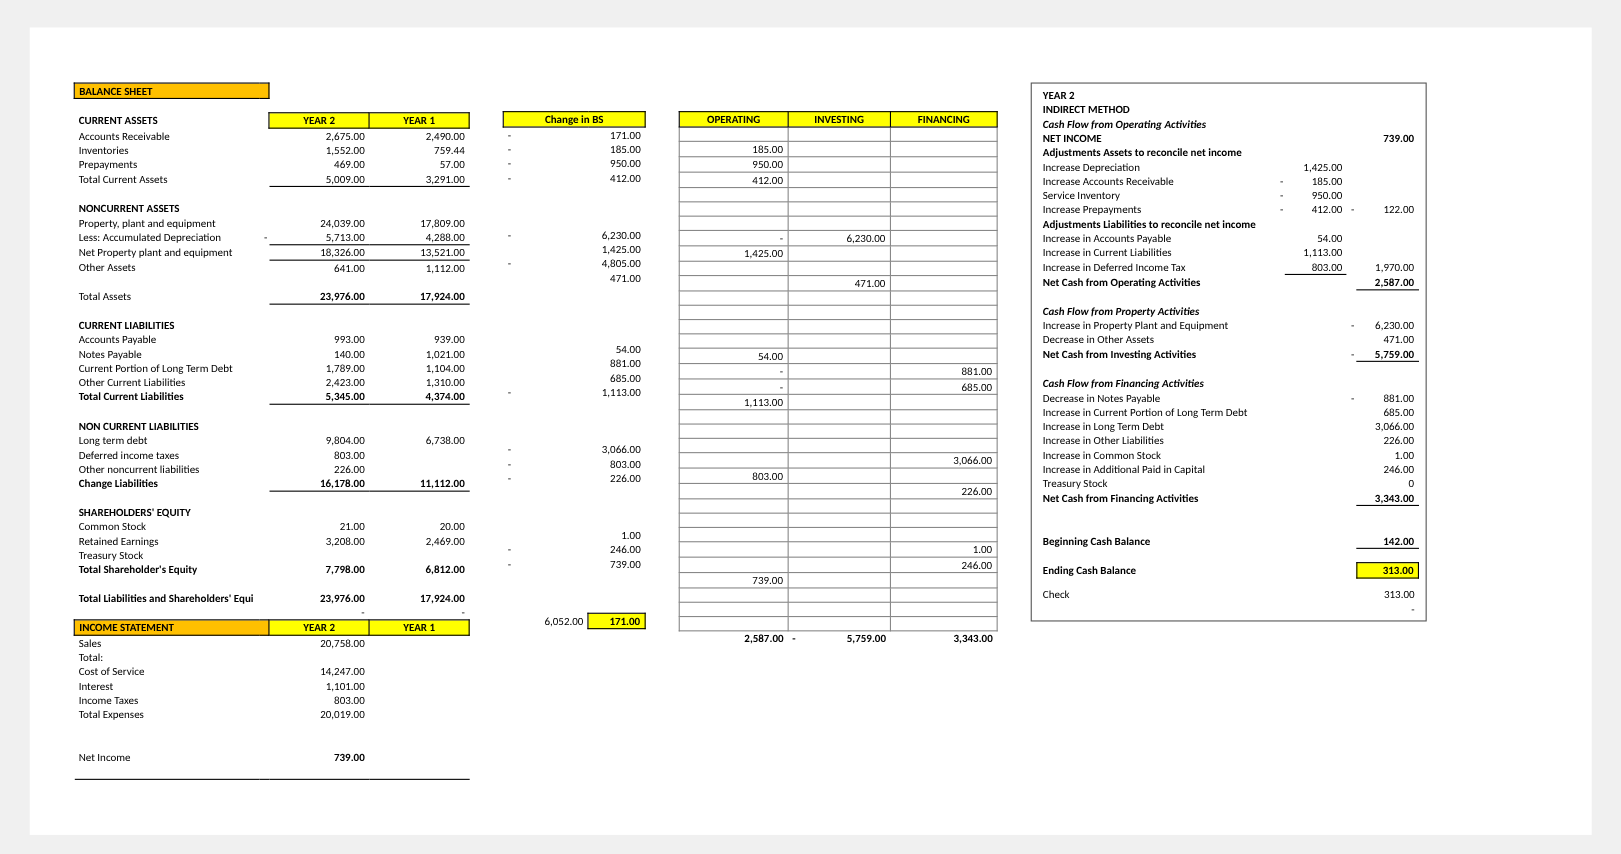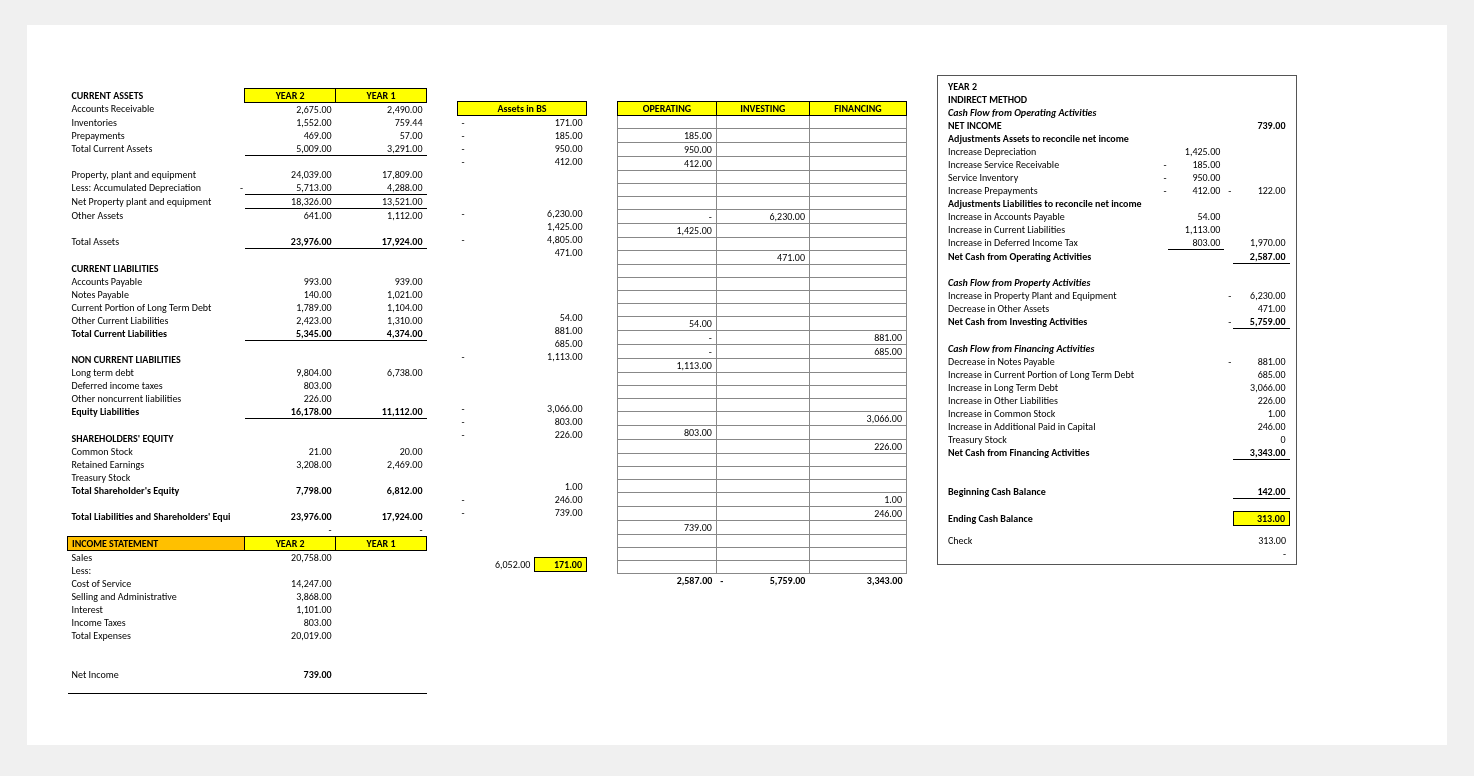--- a/index.html
+++ b/index.html
@@ -26,20 +26,25 @@
 </style>
 </head>
 <body>
 
 <div class="page">
 <div class="layout">
 
 <div class="col col1">
 <table>
   <tbody>
+            <tr>
+              <td class="hdr" colspan="2">BALANCE SHEET</td>
+              <td></td>
+              <td></td>
+            </tr>
   <tr class="spacer">
               <td colspan="4"></td>
             </tr>
   <tr>
     <td class="b" style="width:160px">CURRENT ASSETS</td>
     <td></td>
     <td class="yhdr" style="width:90px">YEAR 2</td>
     <td class="yhdr" style="width:90px">YEAR 1</td>
   </tr>
   </tbody>
@@ -66,20 +71,26 @@
   <tbody>
             <tr>
               <td>Total Current Assets</td>
               <td></td>
               <td class="r u">5,009.00</td>
               <td class="r u">3,291.00</td>
             </tr>
   <tr class="spacer">
               <td colspan="4"></td>
             </tr>
+  <tr>
+              <td class="b">NONCURRENT ASSETS</td>
+              <td></td>
+              <td></td>
+              <td></td>
+            </tr>
   </tbody>
           <tbody id="bs-nca">
             <tr>
               <td>Property, plant and equipment</td>
               <td class="negmark"></td>
               <td class="r">24,039.00</td>
               <td class="r">17,809.00</td>
             </tr>
             <tr>
               <td>Less: Accumulated Depreciation</td>
@@ -178,21 +189,21 @@
             </tr>
             <tr>
               <td>Other noncurrent liabilities</td>
               <td class="negmark"></td>
               <td class="r">226.00</td>
               <td class="r"></td>
             </tr>
           </tbody>
   <tbody>
             <tr>
-              <td class="b">Equity Liabilities</td>
+              <td class="b">Change Liabilities</td>
               <td></td>
               <td class="r b u">16,178.00</td>
               <td class="r b u">11,112.00</td>
             </tr>
   <tr class="spacer">
               <td colspan="4"></td>
             </tr>
   <tr>
               <td class="b">SHAREHOLDERS' EQUITY</td>
               <td></td>
@@ -249,35 +260,29 @@
             </tr>
   </tbody>
           <tbody id="is-rows">
             <tr>
               <td>Sales</td>
               <td></td>
               <td class="r">20,758.00</td>
               <td></td>
             </tr>
             <tr>
-              <td>Less:</td>
+              <td>Total:</td>
               <td></td>
               <td class="r"></td>
               <td></td>
             </tr>
             <tr>
               <td>Cost of Service</td>
               <td></td>
               <td class="r">14,247.00</td>
-              <td></td>
-            </tr>
-            <tr>
-              <td>Selling and Administrative</td>
-              <td></td>
-              <td class="r">3,868.00</td>
               <td></td>
             </tr>
             <tr>
               <td>Interest</td>
               <td></td>
               <td class="r">1,101.00</td>
               <td></td>
             </tr>
             <tr>
               <td>Income Taxes</td>
@@ -315,21 +320,21 @@
 <div class="col col2">
 <table>
   <tbody>
             <tr class="spacer">
               <td colspan="2"></td>
             </tr>
   <tr class="spacer">
               <td colspan="2"></td>
             </tr>
   <tr>
-              <td class="yhdr" colspan="2">Assets in BS</td>
+              <td class="yhdr" colspan="2">Change in BS</td>
             </tr>
   </tbody>
           <tbody id="chg-rows">
             <tr>
               <td class="negmark" style="width:10px">-</td>
               <td class="r">171.00</td>
             </tr>
             <tr>
               <td class="negmark" style="width:10px">-</td>
               <td class="r">185.00</td>
@@ -698,21 +703,21 @@
               <td class="r b" style="width:55px"></td>
             </tr>
             <tr>
               <td class="" style="width:210px">Increase Depreciation</td>
               <td class="negmark" style="width:8px"></td>
               <td class="r" style="width:55px">1,425.00</td>
               <td class="negmark" style="width:8px"></td>
               <td class="r " style="width:55px"></td>
             </tr>
             <tr>
-              <td class="" style="width:210px">Increase Service Receivable</td>
+              <td class="" style="width:210px">Increase Accounts Receivable</td>
               <td class="negmark" style="width:8px">-</td>
               <td class="r" style="width:55px">185.00</td>
               <td class="negmark" style="width:8px"></td>
               <td class="r " style="width:55px"></td>
             </tr>
             <tr>
               <td class="" style="width:210px">Service Inventory</td>
               <td class="negmark" style="width:8px">-</td>
               <td class="r" style="width:55px">950.00</td>
               <td class="negmark" style="width:8px"></td>

